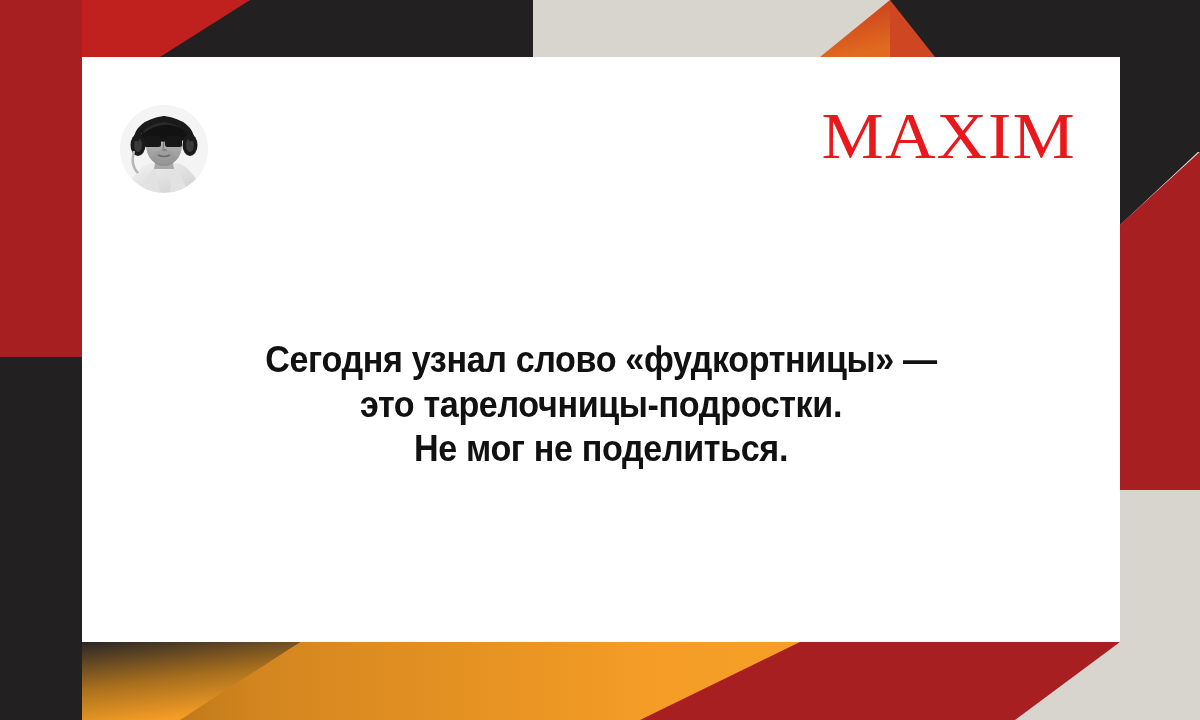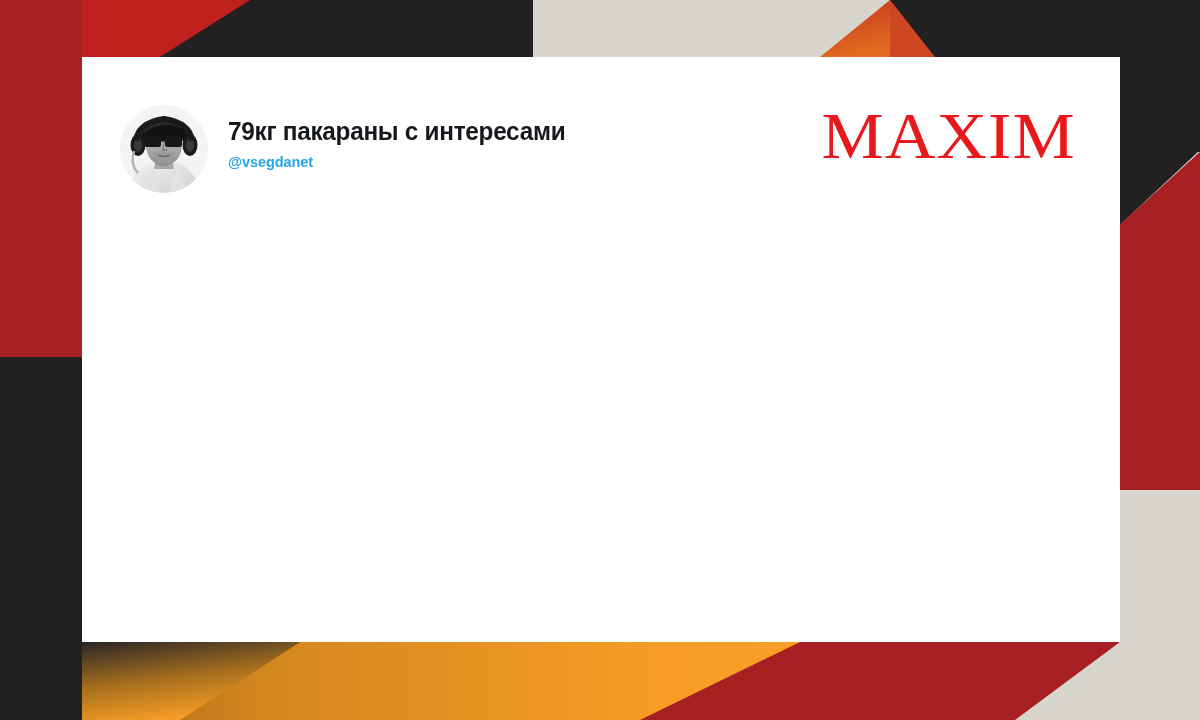--- a/index.html
+++ b/index.html
@@ -248,22 +248,23 @@
             <ellipse cx="18" cy="40" rx="4" ry="7" fill="#3a3a3a"></ellipse>
             <ellipse cx="70" cy="40" rx="4" ry="7" fill="#3a3a3a"></ellipse>
 
             <path d="M16 36 Q18 18 44 14 Q70 18 72 36" stroke="#1a1a1a" stroke-width="6" fill="none"></path>
 
             <path d="M14 46 Q10 60 18 68" stroke="#b5b5b5" stroke-width="2.4" fill="none"></path>
           </g>
         </svg>
       </div>
 
-      <div id="account-block">
-        <div id="display-name">79кг пакараны с интересами</div>
-        <div id="handle">@vsegdanet</div>
-      </div>
 
       <div id="brand">MAXIM</div>
     </div>
 
+    <div id="quote">
+      <span class="qline">Сегодня узнал слово «фудкортницы» —</span>
+      <span class="qline">это тарелочницы-подростки.</span>
+      <span class="qline">Не мог не поделиться.</span>
+    </div>
   </div>
 </div>
 
 </body></html>

